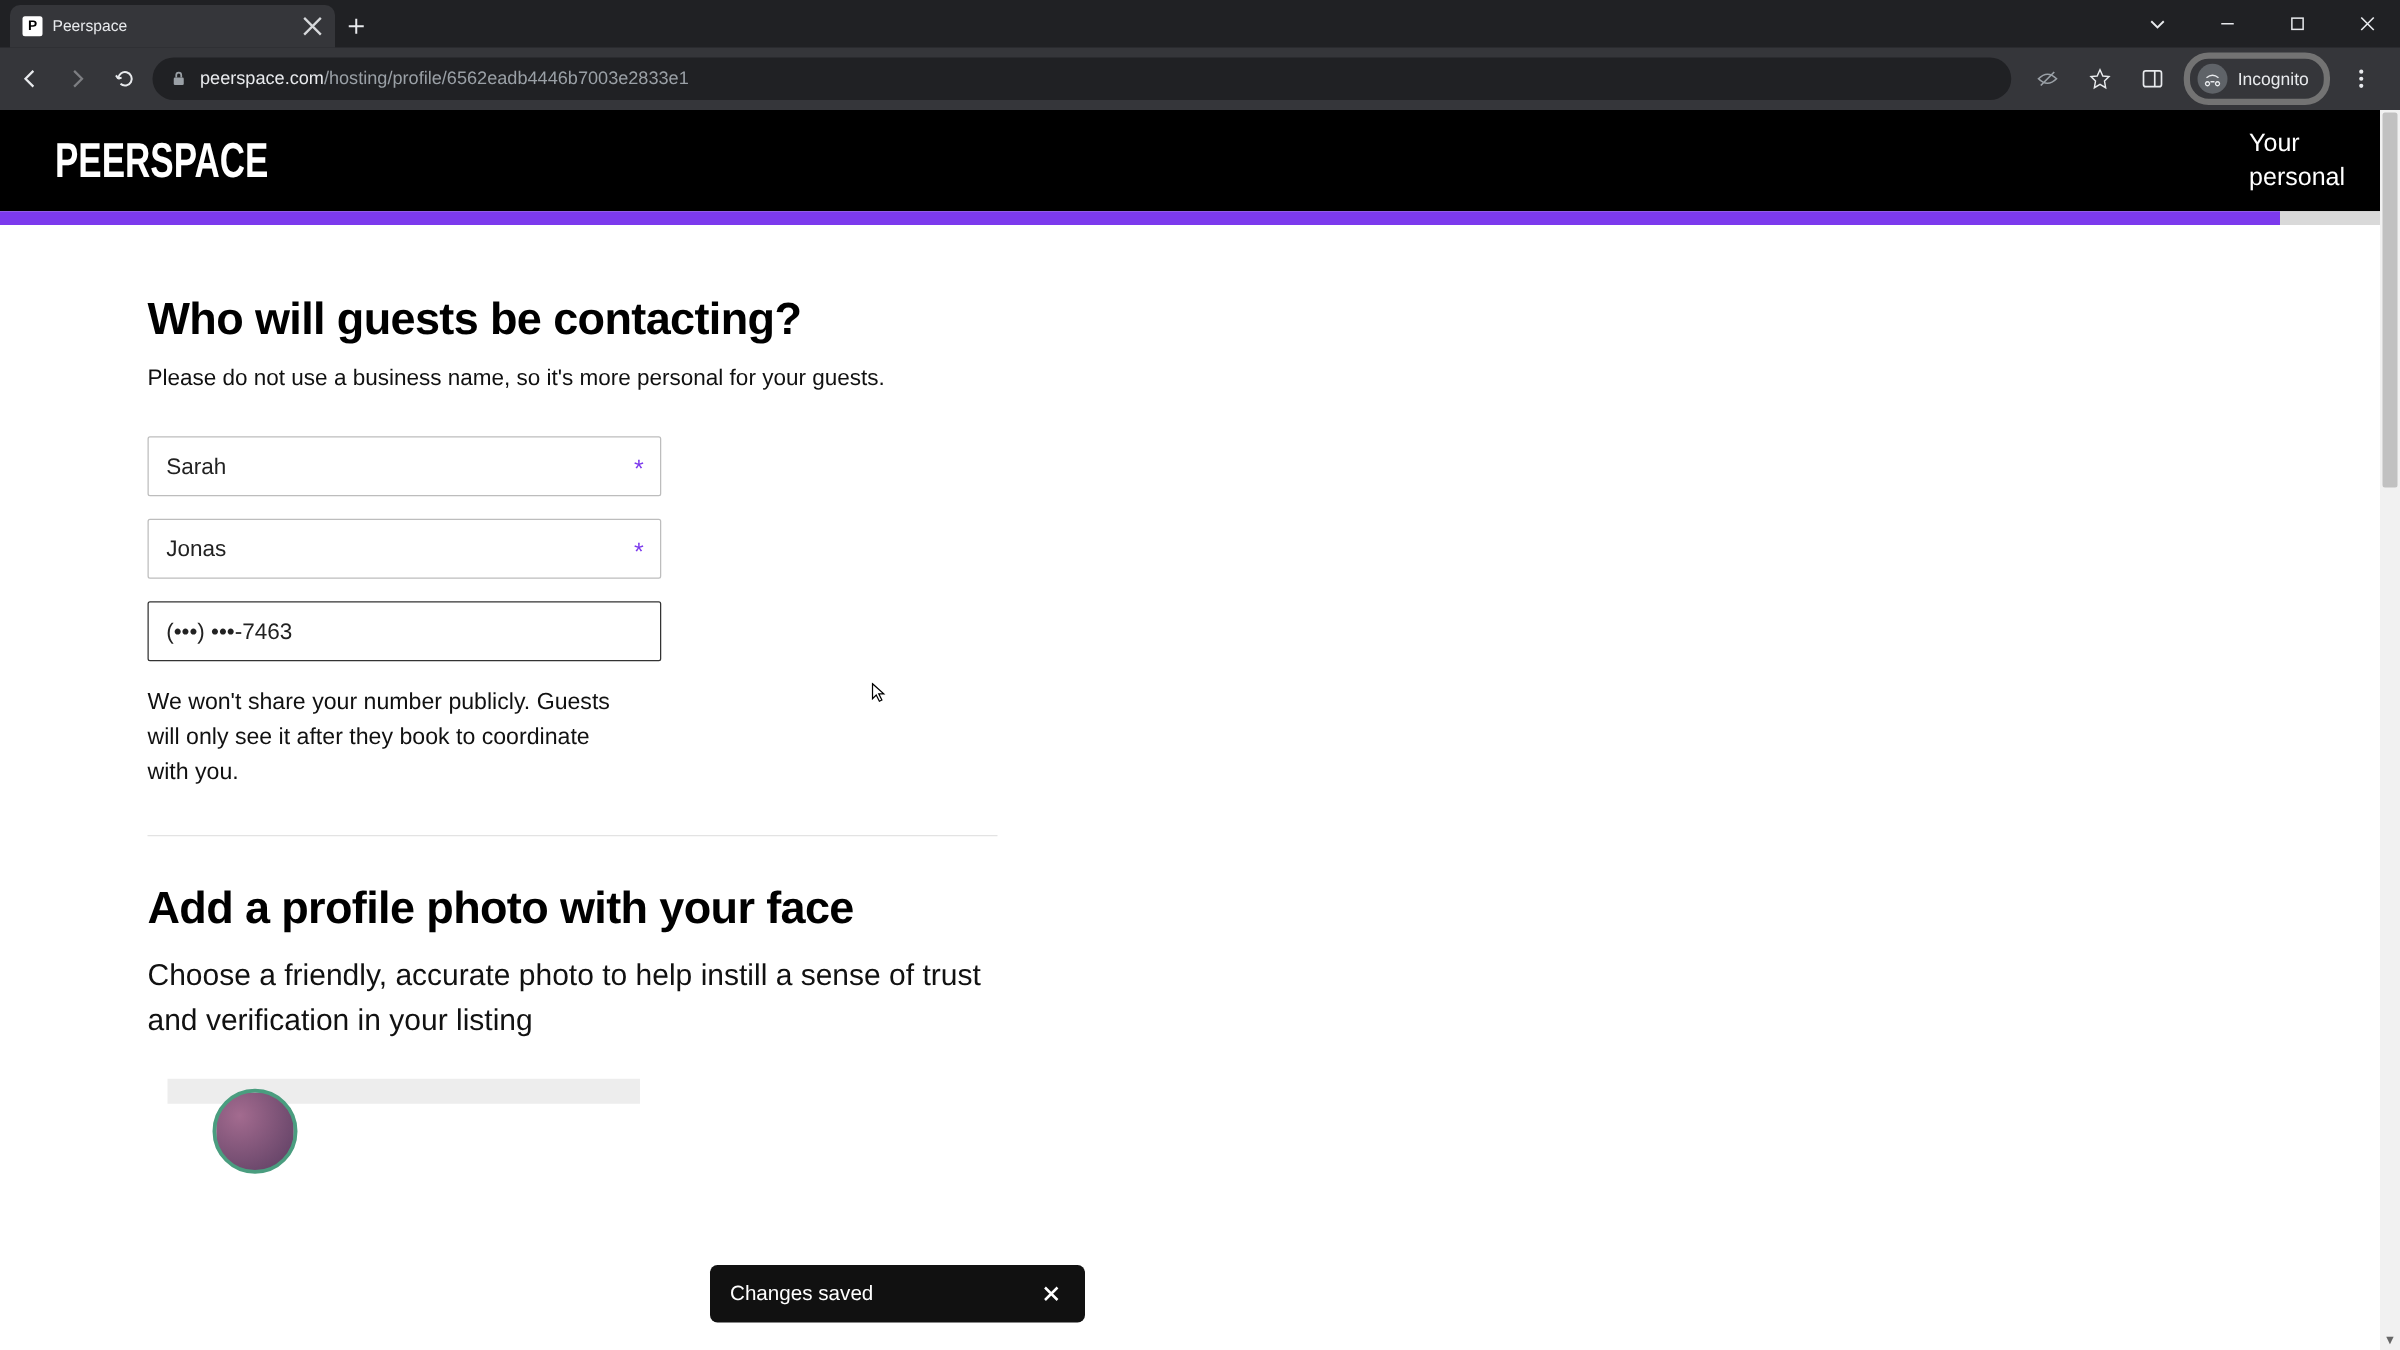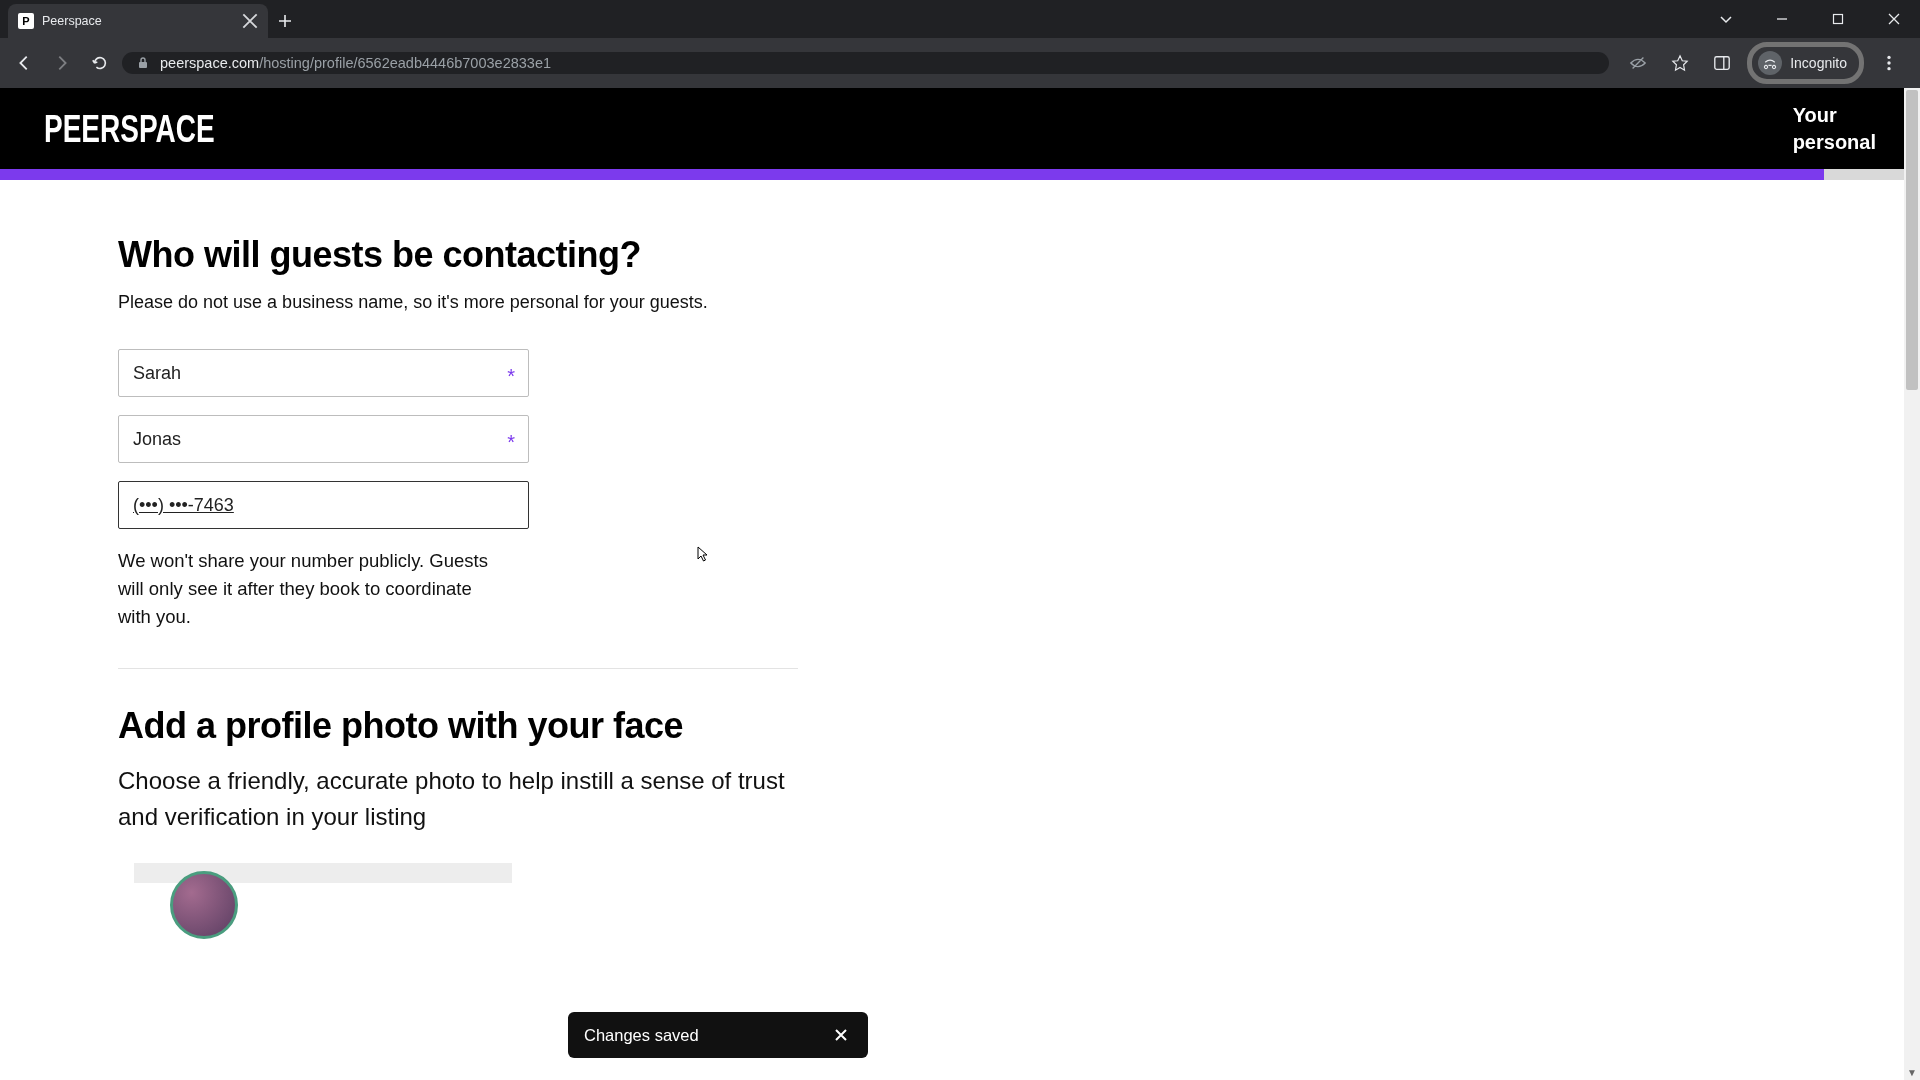--- a/index.html
+++ b/index.html
@@ -105,21 +105,21 @@
       justify-content: center;
       color: #e8eaed;
       border-radius: 50%;
       cursor: pointer;
     }
     .nav-btn.disabled { opacity: 0.4; }
     .nav-btn svg { width: 18px; height: 18px; }
     .address-bar {
       flex: 1;
       background: #202124;
-      height: 22px;
+      height: 34px;
       border-radius: 17px;
       display: flex;
       align-items: center;
       padding: 0 14px;
       gap: 10px;
       color: #9aa0a6;
       font-size: 14.5px;
     }
     .address-bar .domain-part { color: #e8eaed; }
     .lock-icn { color: #9aa0a6; display: flex; }
@@ -170,21 +170,21 @@
     }
     .logo {
       font-family: Arial, Helvetica, sans-serif;
       font-weight: 900;
       font-size: 28px;
       letter-spacing: 0px;
       transform: scaleY(1.4);
     }
     .your-profile {
       font-size: 20px;
-      font-weight: 700;
+      font-weight: 400;
       line-height: 1.35;
       text-align: left;
       cursor: pointer;
     }
     .progress-bar {
       height: 11px;
       background: #d9d9d9;
       position: relative;
     }
     .progress-fill {
@@ -220,21 +220,20 @@
       border: 1px solid #bdbdbd;
       border-radius: 2px;
       padding: 0 32px 0 14px;
       font-size: 18px;
       color: #222;
       font-family: inherit;
       outline: none;
     }
     .text-input.focused {
       border: 1.5px solid #333;
-      text-decoration: underline;
     }
     .required-star {
       position: absolute;
       right: 14px;
       top: 50%;
       transform: translateY(-35%);
       color: #7c3aed;
       font-size: 20px;
       pointer-events: none;
     }

